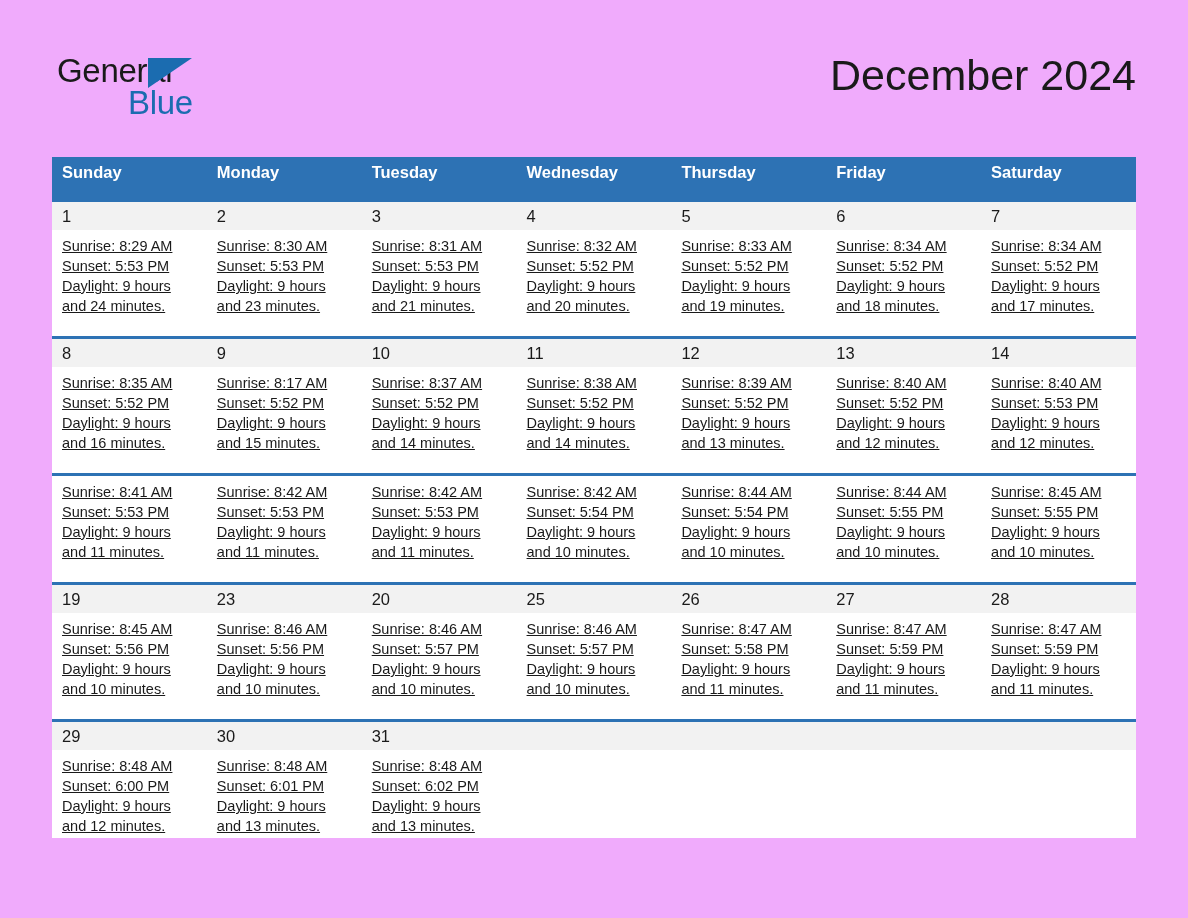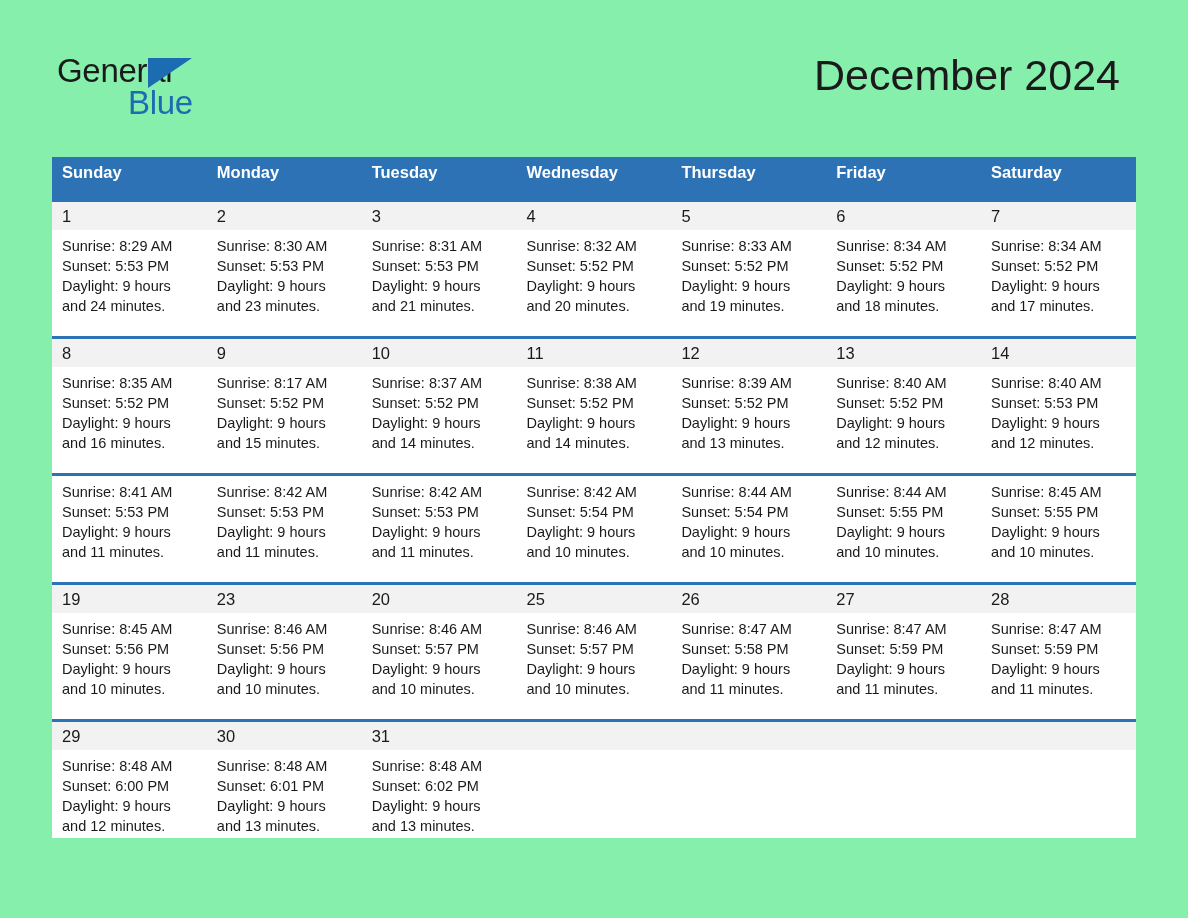--- a/index.html
+++ b/index.html
@@ -8,21 +8,21 @@
     padding: 0;
     width: 1188px;
     height: 918px;
     background: #ffffff;
     font-family: "Liberation Sans", sans-serif;
   }
   .page {
     position: relative;
     width: 1188px;
     height: 918px;
-    background: #86efac;
+    background: #f0abfc;
   }
 
   
   .header {
     position: absolute;
     left: 0; top: 0;
     width: 1188px;
     height: 150px;
   }
   .logo {
@@ -55,21 +55,21 @@
     top: 32px;
     font-size: 33px;
     letter-spacing: -0.3px;
     color: #1b6cb0;
     line-height: 38px;
     white-space: nowrap;
   }
 
   .title {
     position: absolute;
-    right: 68px;
+    right: 52px;
     top: 50px;
     font-size: 43px;
     color: #1a1a1a;
     text-align: right;
     white-space: nowrap;
     line-height: 50px;
   }
   .subtitle {
     position: absolute;
     right: 52px;
@@ -128,20 +128,21 @@
     line-height: 18px;
   }
   tbody td.dayinfo {
     background: #ffffff;
     font-size: 14.5px;
     color: #1a1a1a;
     padding: 6px 0 0 10px;
     vertical-align: top;
     height: 88px;
     line-height: 20px;
+    text-decoration: underline;
   }
   tbody td.dayinfo .ln { display: block; white-space: nowrap; }
   tbody td.empty { background: #ffffff; }
   tbody td.empty-num { background: #f2f2f2; }
 </style>
 </head>
 <body>
 
 <div class="page">
 

